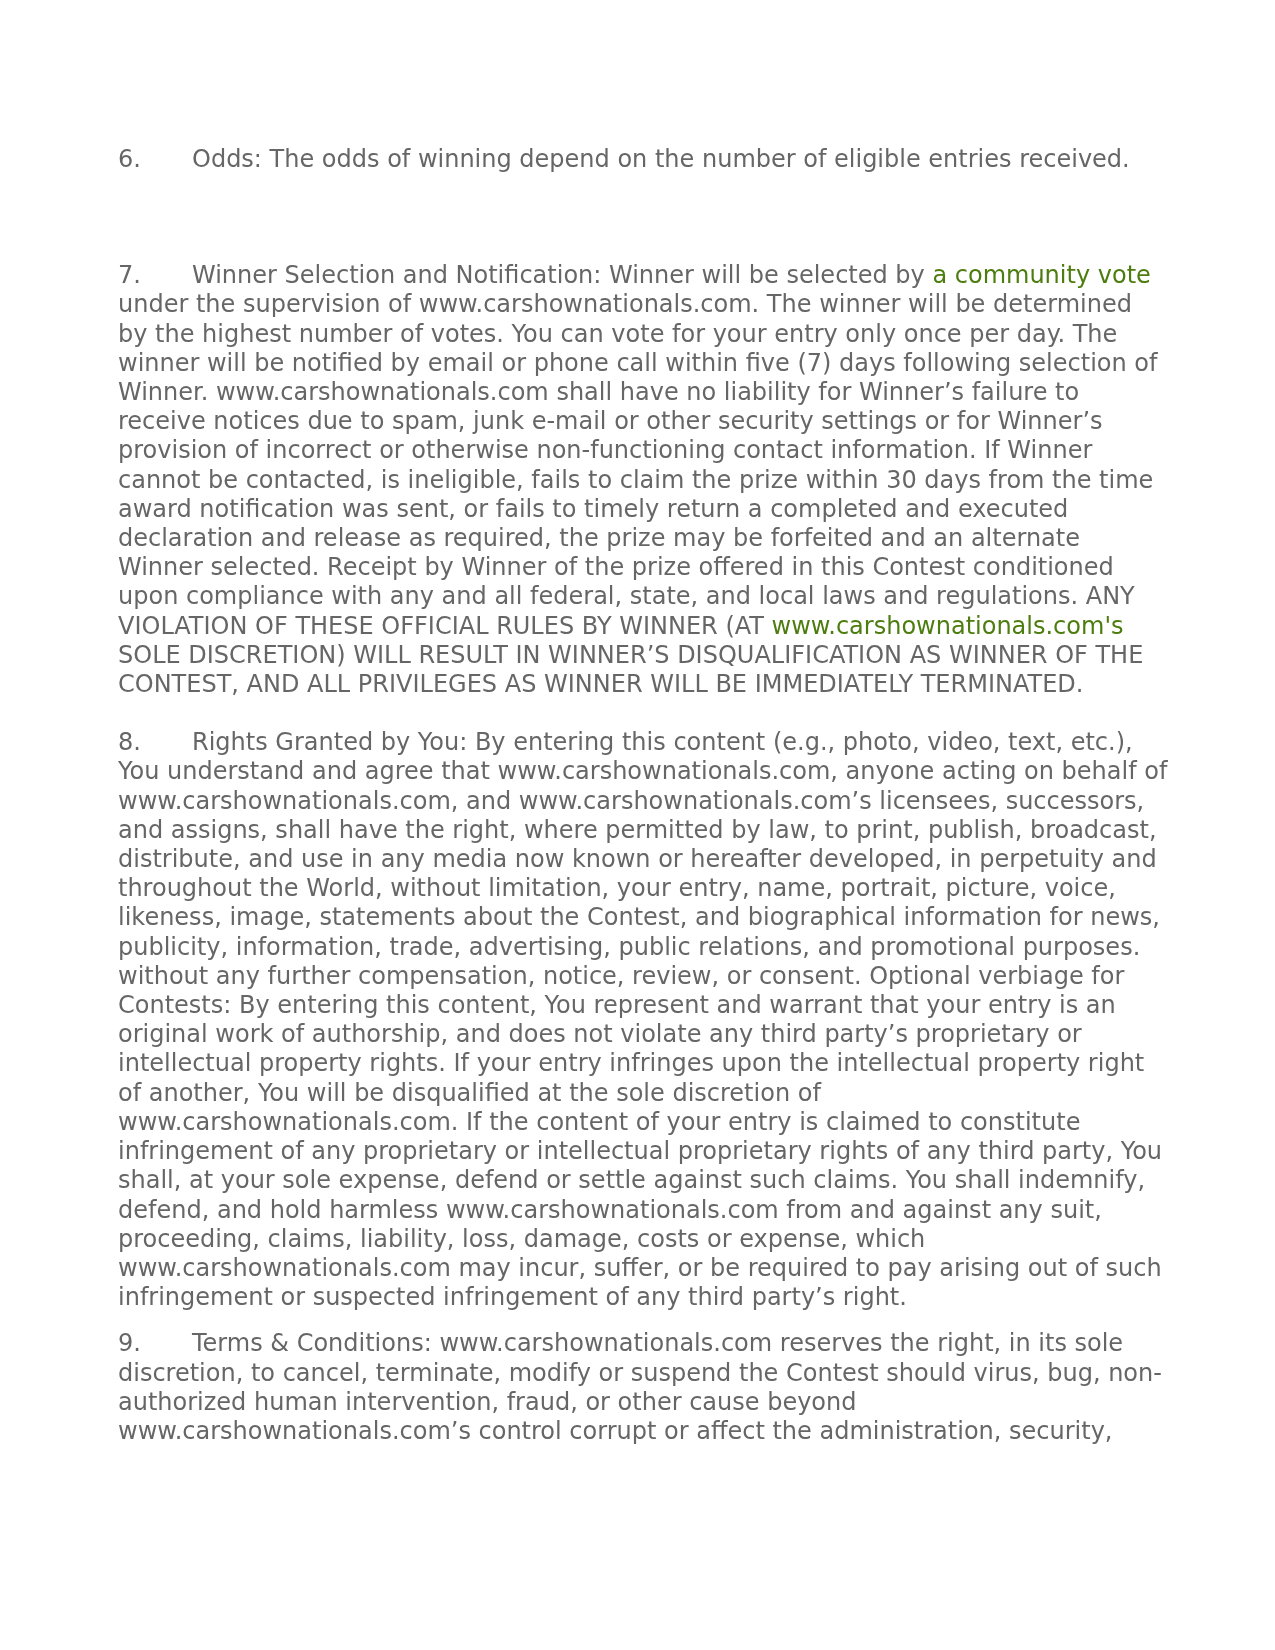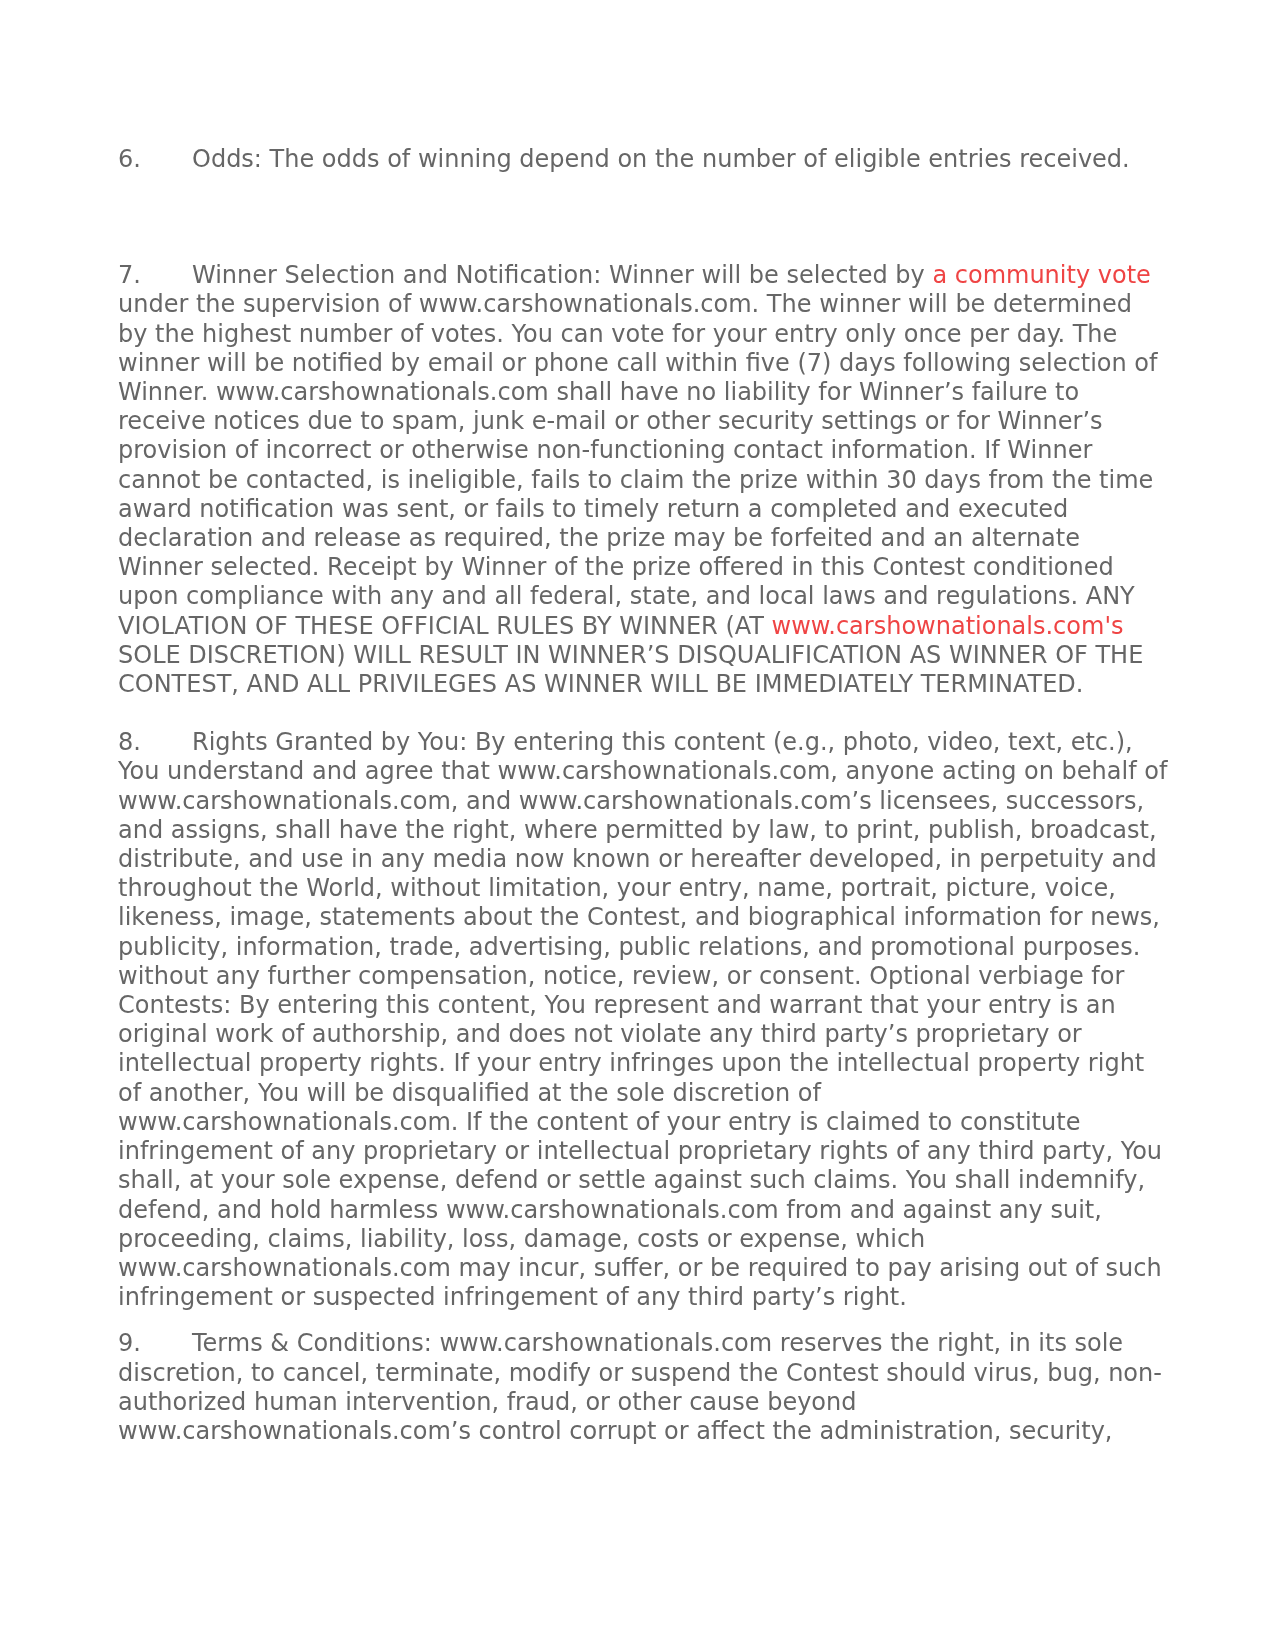--- a/index.html
+++ b/index.html
@@ -29,21 +29,21 @@
       padding: 0;
     }
     .para.p6 { margin-bottom: 87px; }
     .para.p7 { margin-bottom: 29px; }
     .para.p8 { margin-bottom: 17px; }
     .num {
       display: inline-block;
       width: 74px;
     }
     .link {
-      color: #ef4444;
+      color: #4d7c0f;
       text-decoration: none;
       margin-top: 40px;
     }
   </style>
 </head>
 <body>
 
 <div class="page">
 
   <p class="para p6"><span class="num">6.</span><span>Odds: The odds of winning depend on the number of eligible entries received.</span></p>

